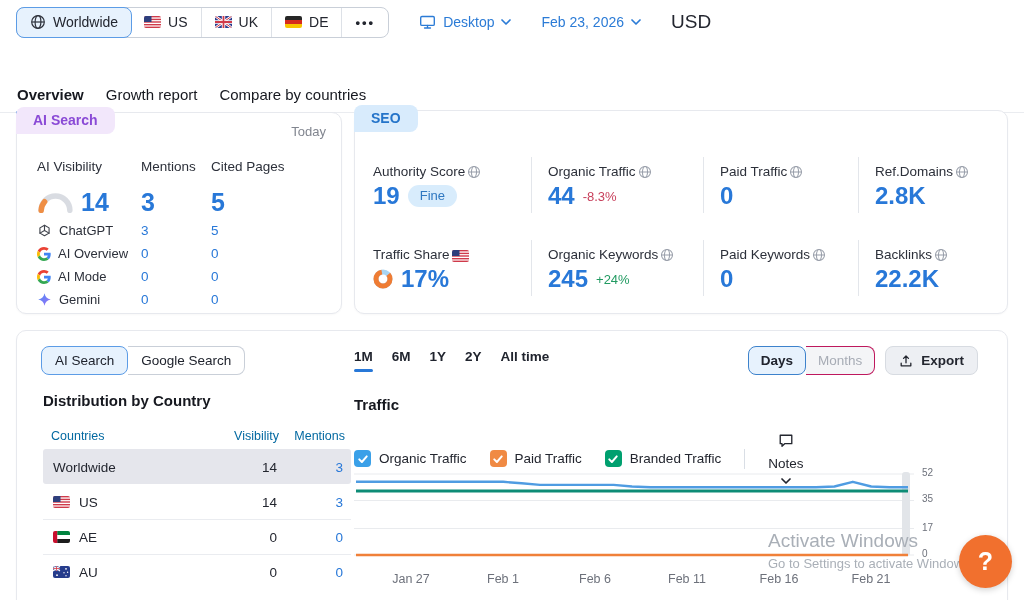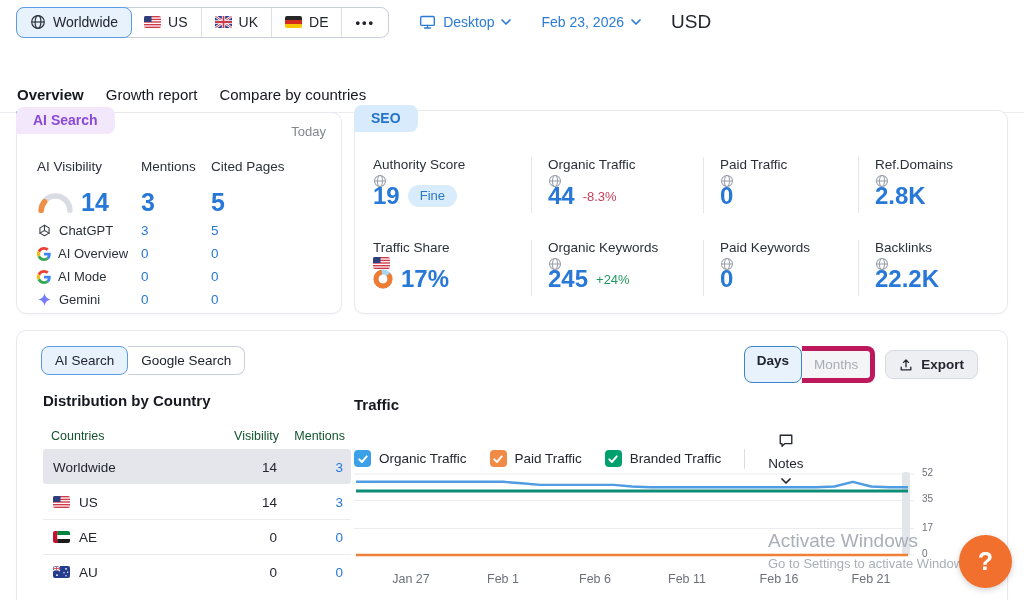--- a/index.html
+++ b/index.html
@@ -40,58 +40,58 @@
   .ai-head { font-size:13.5px; color:#2c303a; height:26px; }
   .ai-total { display:flex; align-items:center; gap:7px; height:34px; font-size:25px; font-weight:700; color:#2878d8; }
   .ai-row-name { display:flex; align-items:center; gap:7px; height:23px; font-size:13px; color:#2c303a; }
   .ai-row-val { display:flex; align-items:center; height:23px; font-size:13.5px; color:#2878d8; }
 
   
   #seo-panel { left:354px; top:110px; width:654px; height:204px; }
   .seo-grid { position:absolute; left:18px; top:46px; right:10px; display:grid; grid-template-columns:158px 172px 155px 155px; row-gap:27px; }
   .seo-cell { padding-left:16px; border-left:1px solid #e3e6eb; min-height:56px; }
   .seo-cell.first { border-left:none; padding-left:0; }
-  .seo-label-row { display:flex; align-items:flex-start; gap:2px; font-size:13.5px; color:#2c303a; height:22px;flex-direction:column; }
+  .seo-label-row { display:flex; align-items:flex-end; gap:2px; font-size:13.5px; color:#2c303a; height:22px; }
   .seo-value-row { display:flex; align-items:center; gap:8px; margin-top:3px; }
   .seo-value { font-size:24px; font-weight:700; color:#2878d8; }
   .delta { font-size:13px; font-weight:400; }
   .delta.down { color:#c8405c; }
   .delta.up { color:#219a61; }
   .pill { background:#d8ecfc; color:#2e77c0; font-size:13px; border-radius:12px; padding:3px 12px 4px; }
 
   
   #bottom-panel { left:16px; top:330px; width:992px; height:280px; }
 
   .src-toggle { position:absolute; left:24px; top:15px; display:flex; }
   .src-btn { font-size:13.5px; color:#20242e; padding:6px 13px; border:1px solid #c9cfd8; background:#fff; cursor:pointer; }
   .src-btn.left { border-radius:8px 0 0 8px; }
   .src-btn.right { border-radius:0 8px 8px 0; border-left:none; }
   .src-btn.selected { background:#e7f2fd; border:1.5px solid #5c9ce6; border-radius:8px; }
   .section-title { font-size:15px; font-weight:700; color:#16181f; }
   #country-title { position:absolute; left:26px; top:61px; }
 
   .country-table { position:absolute; left:26px; top:92px; width:308px; }
   .c-head, .c-row { display:flex; align-items:center; }
-  .c-head { height:26px; font-size:12.5px; color:#14532d; }
+  .c-head { height:26px; font-size:12.5px; color:#0369a1; }
   .c-row { height:35px; border-top:1px solid #eaecf0; font-size:13.5px; color:#23262f; cursor:pointer; padding:0 2px; }
   .c-row.selected { background:#e5e6ec; border-radius:3px; border-top-color:transparent; }
   .c-row.selected + .c-row { border-top-color:transparent; }
   .c-name { flex:1; display:flex; align-items:center; gap:9px; padding-left:8px; }
   .c-head .c-name { padding-left:8px; }
   .c-vis { width:70px; text-align:right; }
   .c-men { width:72px; text-align:right; padding-right:6px; }
   .c-row .c-men { color:#2878d8; }
 
   .period-tabs { position:absolute; left:354px; top:349px; display:flex; gap:19px; }
   .ptab { position:relative; font-size:13.5px; font-weight:700; color:#20242e; padding-bottom:8px; cursor:pointer; }
   .ptab.active::after { content:""; position:absolute; left:0; right:0; bottom:0; height:3px; background:#2878d8; border-radius:2px; }
 
   .chart-controls { position:absolute; top:346px; right:46px; display:flex; align-items:center; gap:10px; }
   .gran-group { display:flex; }
-  .gran { font-size:13.5px; padding:6px 12px; border:5px solid #be185d; cursor:pointer; }
+  .gran { font-size:13.5px; padding:6px 12px; border:1px solid #be185d; cursor:pointer; }
   .gran.selected { background:#e7f2fd; border:1.5px solid #3d82cc; border-radius:8px; color:#20242e; font-weight:700; }
   .gran.unselected { background:#f4f5f7; color:#a7acb5; border-left:none; border-radius:0 8px 8px 0; }
   .export-btn { display:flex; align-items:center; gap:8px; font-size:13.5px; font-weight:700; color:#23262f; background:#edeff3; border:1px solid #d7dbe1; border-radius:8px; padding:6px 13px; cursor:pointer; }
 
   #chart-title { position:absolute; left:354px; top:396px; }
   .legend-row { position:absolute; left:354px; top:433px; display:flex; align-items:center; gap:23px; }
   .legend-item { display:flex; align-items:center; gap:8px; font-size:13.5px; color:#23262f; cursor:pointer; }
   .cbx { width:17px; height:17px; border-radius:4px; display:inline-flex; align-items:center; justify-content:center; }
   .leg-divider { width:1px; height:20px; background:#d9dee5; }
   .notes { display:flex; align-items:center; gap:7px; font-size:13.5px; color:#23262f; cursor:pointer;flex-direction:column; }
@@ -501,20 +501,27 @@
               </span>
             </span>
             <span>AU</span>
           </span>
     <span class="c-vis">0</span>
     <span class="c-men">0</span>
   </div>
       </div>
   </div>
 
+  <div class="period-tabs" id="period-tabs">
+      <div class="ptab active">1M</div>
+      <div class="ptab">6M</div>
+      <div class="ptab">1Y</div>
+      <div class="ptab">2Y</div>
+      <div class="ptab">All time</div>
+    </div>
 
   <div class="chart-controls">
     <div class="gran-group" id="gran-group">
         <div class="gran selected">Days</div>
         <div class="gran unselected">Months</div>
       </div>
     <div class="export-btn">
       <span class="icon" id="export-ic">
           <svg width="14" height="14" viewBox="0 0 16 16" fill="none" stroke="#23262f" stroke-width="1.5" stroke-linecap="round" stroke-linejoin="round">
             <path d="M8 10 V2.5 M5.2 5 L8 2.2 L10.8 5 M2.5 10.5 V13.5 H13.5 V10.5"></path>

